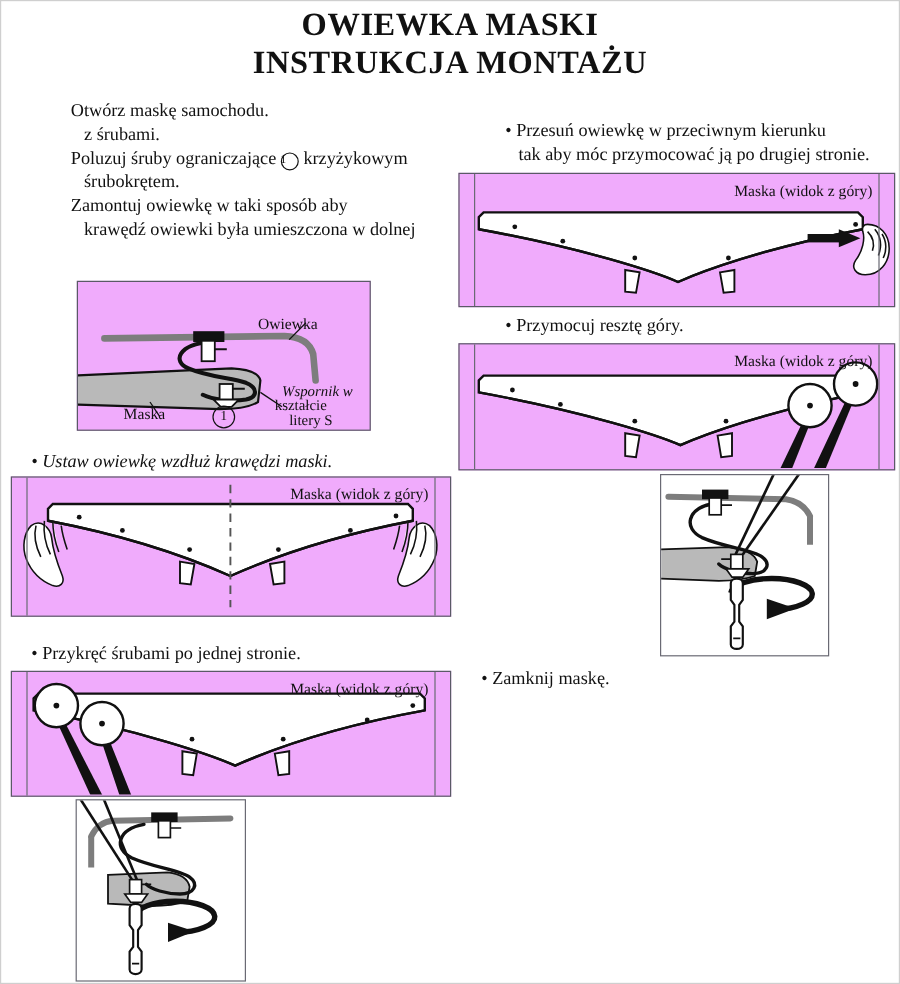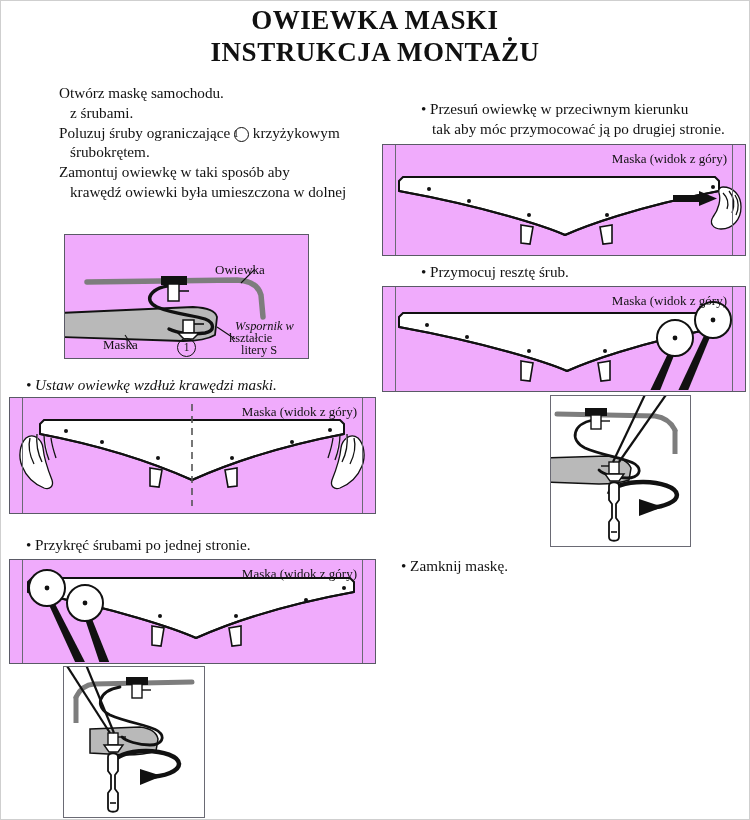--- a/index.html
+++ b/index.html
@@ -282,21 +282,21 @@
       <g fill="#fff" stroke="#111" stroke-width="1.3">
         <path d="M340,42 C350,42 358,50 358,62 C358,74 350,84 338,84 C330,84 326,78 330,72 C336,64 338,54 336,48 C335,44 337,42 340,42 Z"></path>
         <path d="M340,48 C344,52 346,58 344,64"></path>
         <path d="M346,46 C351,52 352,60 349,68"></path>
         <path d="M352,50 C356,56 356,64 353,70"></path>
       </g>
     </svg>
     <div class="panel-label" style="right:18px;top:6px;">Maska (widok z góry)</div>
   </div>
 
-  <div class="step" style="left:420px;top:262px;">• Przymocuj resztę śrub.</div>
+  <div class="step" style="left:420px;top:262px;">• Przymocuj resztę góry.</div>
 
   <div class="panel" style="left:381px;top:285px;width:364px;height:106px;">
     <div class="inner-rule" style="left:12px;"></div>
     <div class="inner-rule" style="right:12px;"></div>
     <svg width="361" height="103" viewBox="0 0 361 103">
       <path d="M16,30 L20,26 L334,26 L338,30 L338,40 C254,56 202,76 184,84 C166,76 104,56 16,40 Z" fill="#fff" stroke="#111" stroke-width="2"></path>
       <path d="M16,40 C104,56 166,76 184,84 C202,76 254,56 338,40" fill="none" stroke="#111" stroke-width="2"></path>
       <circle cx="44" cy="38" r="2" fill="#111"></circle>
       <circle cx="84" cy="50" r="2" fill="#111"></circle>
       <circle cx="146" cy="64" r="2" fill="#111"></circle>

